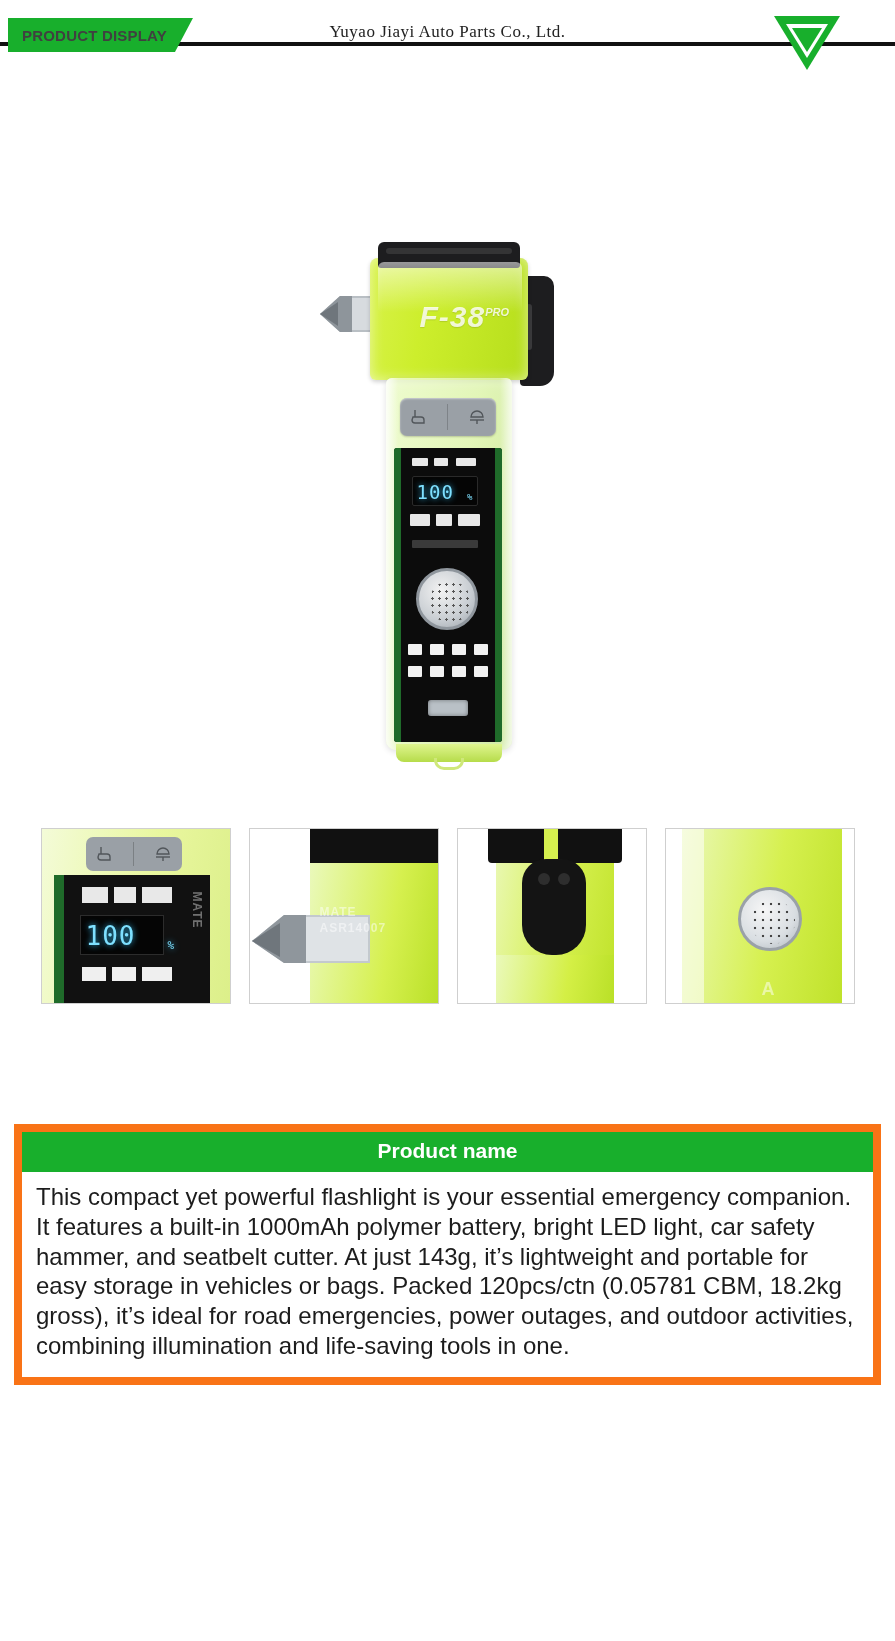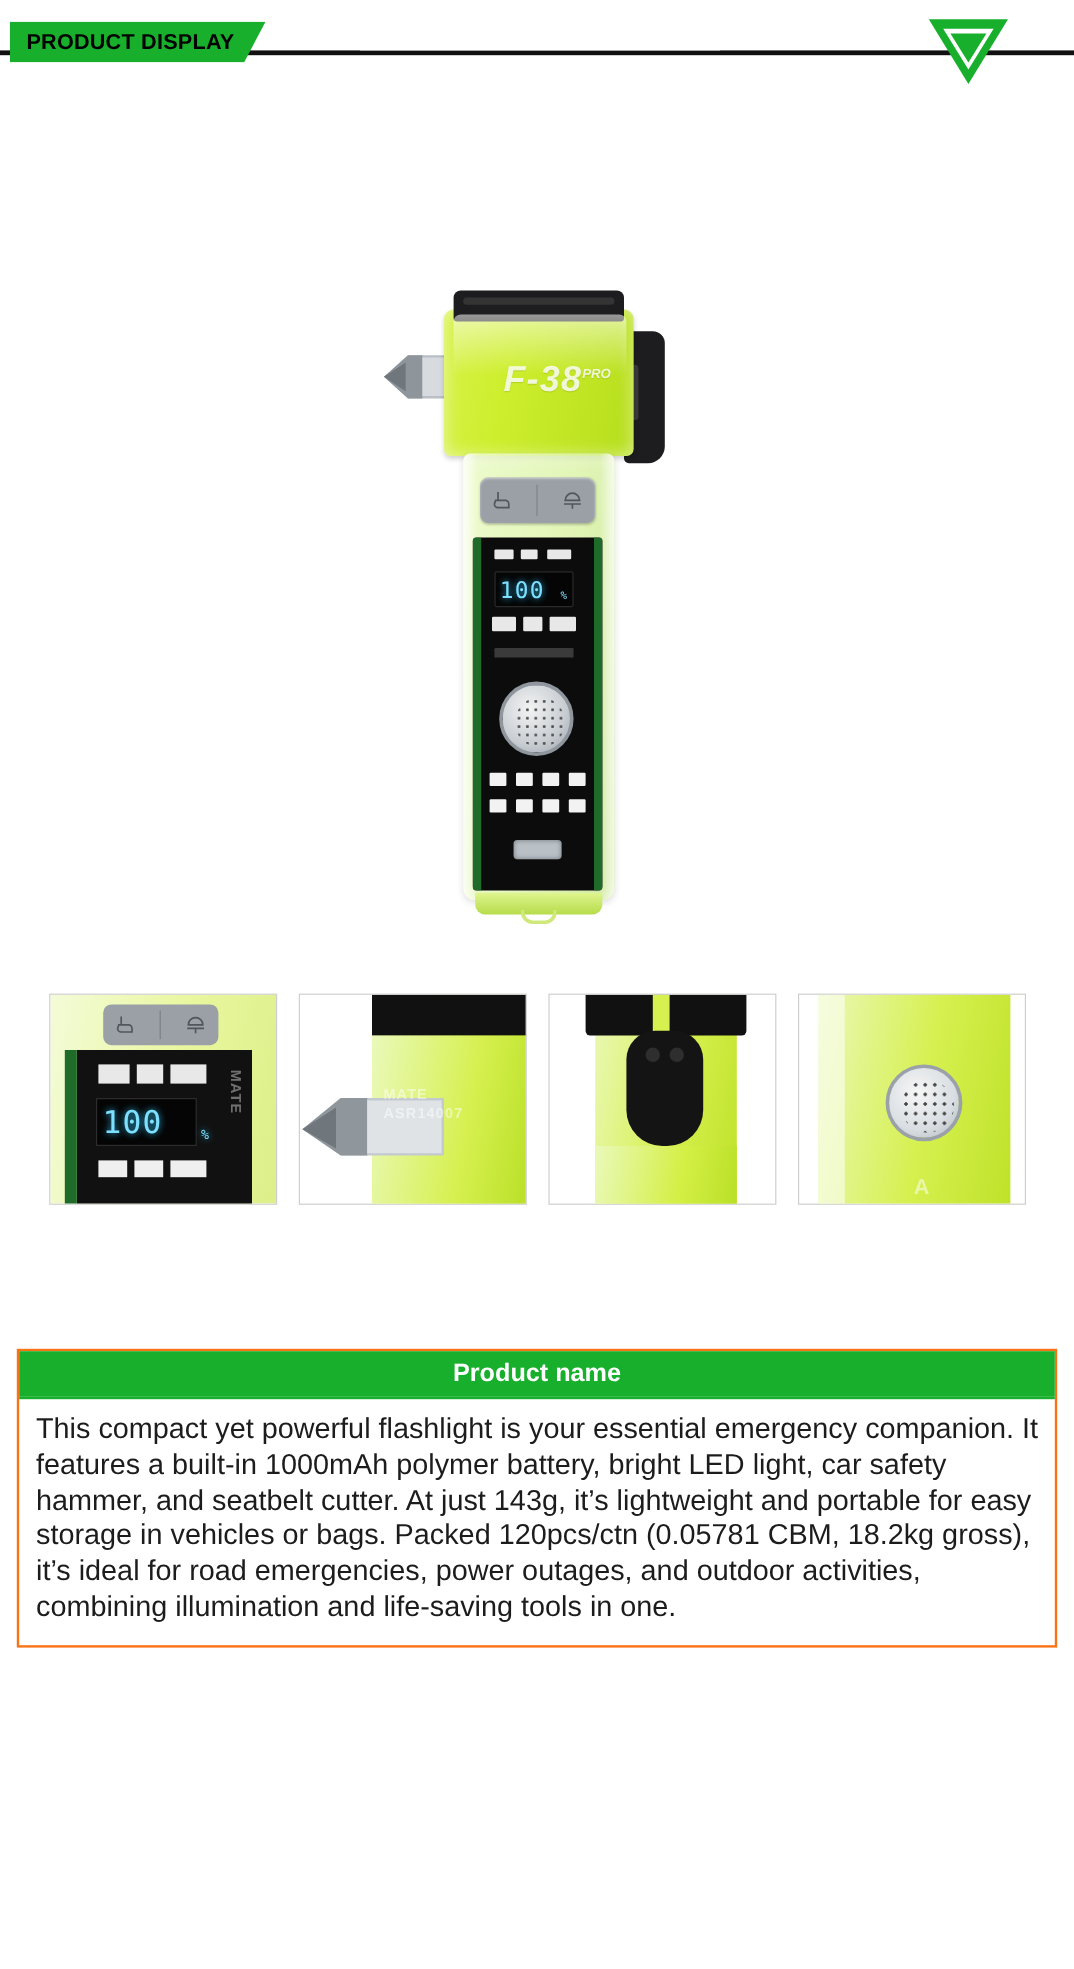--- a/index.html
+++ b/index.html
@@ -21,21 +21,21 @@
   .header-tag {
     position: absolute; left: 8px; top: 18px;
     background: #18af2c;
     height: 34px;
     padding: 0 26px 0 14px;
     display: flex; align-items: center;
     clip-path: polygon(0 0, 100% 0, calc(100% - 18px) 100%, 0 100%);
     z-index: 3;
   }
   .header-tag span {
-    color: #000000; font-weight: bold; font-size: 18px; letter-spacing: .2px;
+    color: #404040; font-weight: bold; font-size: 15px; letter-spacing: .2px;
     white-space: nowrap;
   }
   .header-title {
     position: absolute; left: 0; top: 22px; width: 895px;
     text-align: center;
     font-family: "Liberation Serif", serif;
     font-size: 17px; color: #222; letter-spacing: .5px;
     z-index: 2;
   }
   .header-title-bg {
@@ -215,21 +215,21 @@
     background: #18af2c; color: #fff;
     width: 350px; height: 48px;
     display: flex; align-items: center; justify-content: center;
     font-family: "Liberation Sans", sans-serif; font-size: 26px;
     letter-spacing: .5px;
   }
 
   
   .info {
     position: absolute; left: 14px; top: 1124px; width: 867px;
-    border: 2px solid #f97316;
+    border: 8px solid #f97316;
   }
   .info-hdr {
     background: #18af2c; color: #fff;
     height: 38px; display:flex; align-items:center; justify-content:center;
     font-size: 21px; font-weight: bold;
   }
   .info-val {
     height: 38px; display:flex; align-items:center; justify-content:center;
     font-size: 17px; color:#1c1c1c; background:#fff;
     border-bottom: 2px solid #18af2c;
@@ -246,20 +246,21 @@
 <body>
 
 <div class="page">
 
   <div class="header">
     <div class="header-rule"></div>
     <div class="header-title-bg"></div>
     <div class="header-tag">
       <span>PRODUCT DISPLAY</span>
     </div>
+    <div class="header-title">Yuyao Jiayi Auto Parts Co., Ltd.</div>
     <div class="header-chevron">
       <svg viewBox="0 0 66 58" width="66" height="58">
         <polygon points="0,2 66,2 33,56" fill="#18af2c"></polygon>
         <polygon points="12,10 54,10 33,44" fill="#ffffff"></polygon>
         <polygon points="18,14 48,14 33,38" fill="#18af2c"></polygon>
       </svg>
     </div>
   </div>
 
   <div class="hero">

